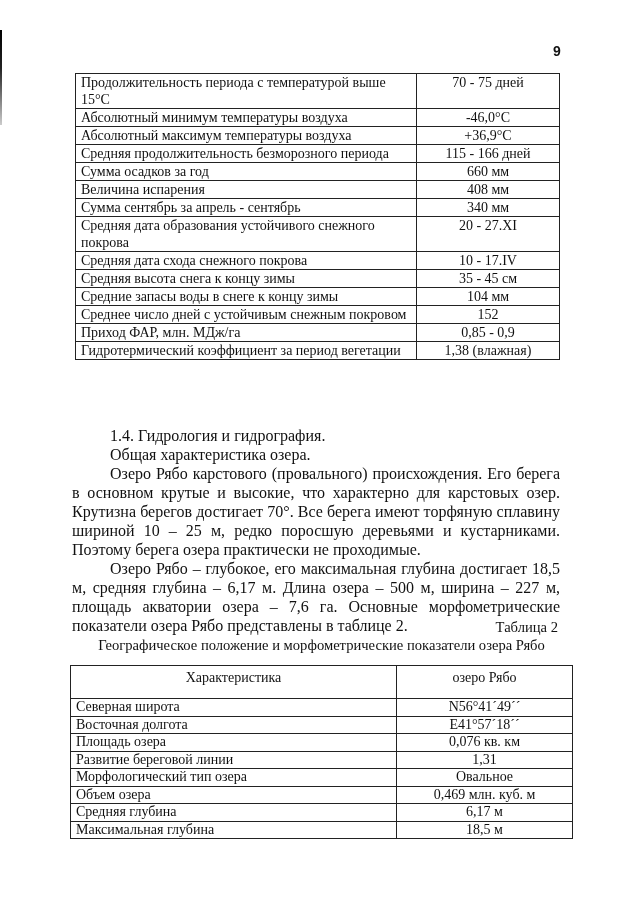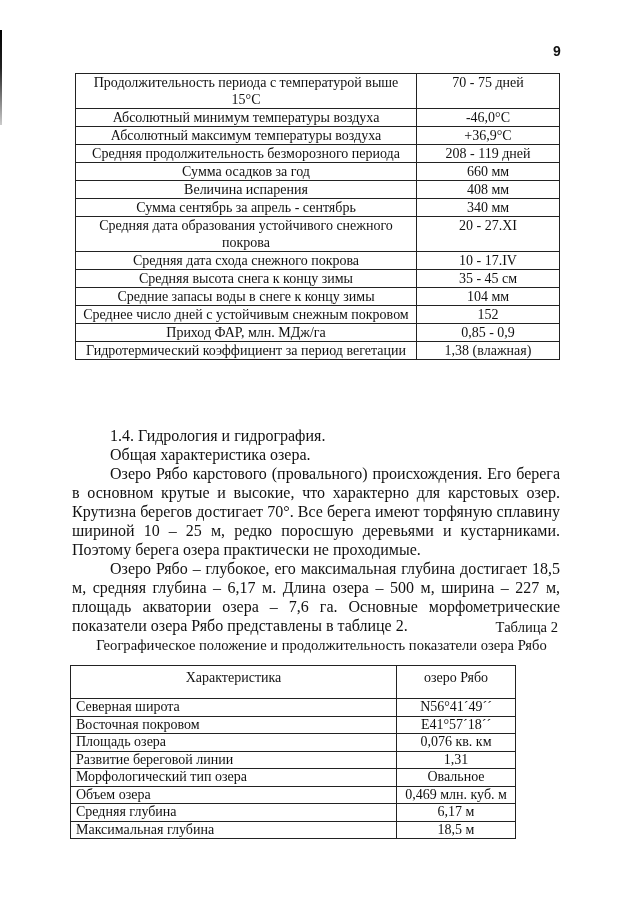--- a/index.html
+++ b/index.html
@@ -19,25 +19,25 @@
   }
   table { border-collapse: collapse; position: absolute; }
   td, th {
     border: 1px solid #222;
     font-size: 14px; line-height: 17px;
     vertical-align: top;
     padding: 0 5px;
     font-weight: normal;
   }
   #table1 { left: 75px; top: 73px; width: 485px; }
-  #table1 td.k { width: 330px; text-align: center; }
+  #table1 td.k { width: 330px; text-align: left; }
   #table1 td.v { text-align: center; }
   #table1 td { height: 17px; padding-top: 0; padding-bottom: 0; }
 
-  #table2 { left: 70px; top: 665px; width: 446px; }
+  #table2 { left: 70px; top: 665px; width: 503px; }
   #table2 th { height: 29px; vertical-align: top; padding-top: 3px; text-align: center; }
   #table2 th.k { width: 315px; }
   #table2 td { height: 16.5px; line-height: 16.5px; }
   #table2 td.k { text-align: left; margin-left: 25px; }
   #table2 td.v { text-align: center; }
 
   .text { position: absolute; font-size: 16px; line-height: 19px; }
   .heading { left: 110px; }
   .para {
     left: 72px; width: 488px; text-align: justify; text-indent: 38px;
@@ -60,21 +60,21 @@
     <tr>
         <td class="k">Абсолютный минимум температуры воздуха</td>
         <td class="v">-46,0°С</td>
       </tr>
     <tr>
         <td class="k">Абсолютный максимум температуры воздуха</td>
         <td class="v">+36,9°С</td>
       </tr>
     <tr>
         <td class="k">Средняя продолжительность безморозного периода</td>
-        <td class="v">208 - 119 дней</td>
+        <td class="v">115 - 166 дней</td>
       </tr>
     <tr>
         <td class="k">Сумма осадков за год</td>
         <td class="v">660 мм</td>
       </tr>
     <tr>
         <td class="k">Величина испарения</td>
         <td class="v">408 мм</td>
       </tr>
     <tr>
@@ -111,36 +111,36 @@
       </tr>
   </tbody>
 </table>
 
 <div class="text heading" style="top:426px;">1.4. Гидрология и гидрография.</div>
 <div class="text heading" style="top:445px;">Общая характеристика озера.</div>
 <div class="text para" style="top:464px;">Озеро Рябо карстового (провального) происхождения. Его берега в основном крутые и высокие, что характерно для карстовых озер. Крутизна берегов достигает 70°. Все берега имеют торфяную сплавину шириной 10 – 25 м, редко поросшую деревьями и кустарниками. Поэтому берега озера практически не проходимые.</div>
 <div class="text para" style="top:559px;">Озеро Рябо – глубокое, его  максимальная глубина достигает  18,5 м, средняя глубина – 6,17 м. Длина озера – 500 м, ширина – 227 м, площадь акватории озера – 7,6 га. Основные морфометрические показатели озера Рябо представлены в таблице 2.</div>
 
 <div class="caption-right" style="top:619px;margin-left:12px;">Таблица 2</div>
-<div class="caption-center" style="top:637px;">Географическое положение и продолжительность показатели озера Рябо</div>
+<div class="caption-center" style="top:637px;">Географическое положение и морфометрические показатели озера Рябо</div>
 
 <table id="table2">
   <thead>
     <tr>
       <th class="k">Характеристика</th>
       <th class="v">озеро Рябо</th>
     </tr>
   </thead>
   <tbody>
     <tr>
         <td class="k">Северная широта</td>
         <td class="v">N56°41´49´´</td>
       </tr>
     <tr>
-        <td class="k">Восточная покровом</td>
+        <td class="k">Восточная долгота</td>
         <td class="v">E41°57´18´´</td>
       </tr>
     <tr>
         <td class="k">Площадь озера</td>
         <td class="v">0,076 кв. км</td>
       </tr>
     <tr>
         <td class="k">Развитие береговой линии</td>
         <td class="v">1,31</td>
       </tr>

